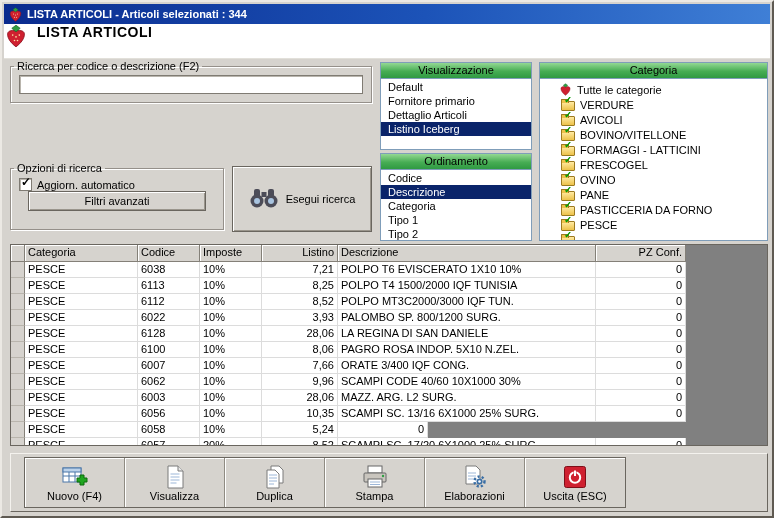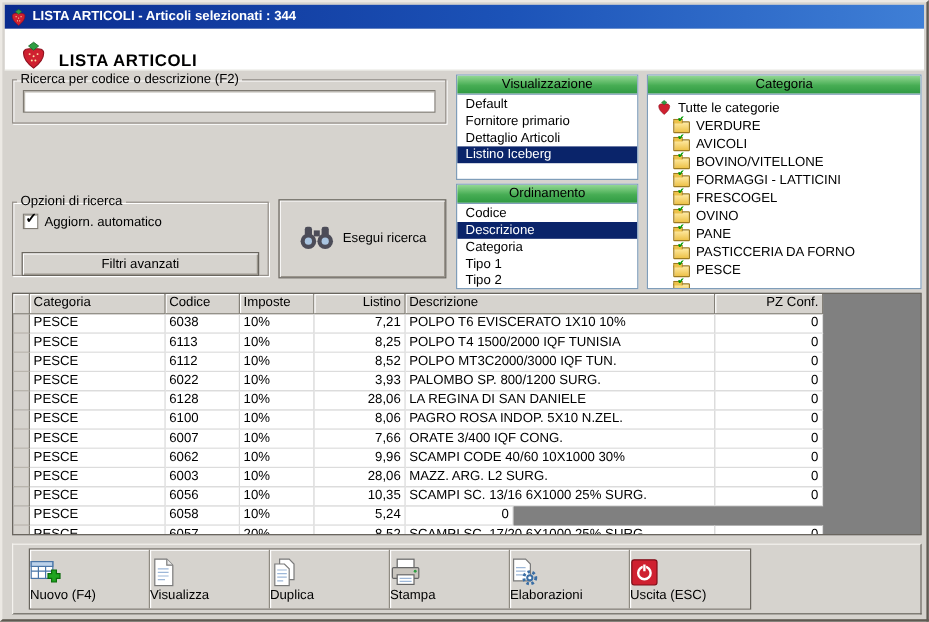--- a/index.html
+++ b/index.html
@@ -8,55 +8,55 @@
   .window{position:relative;width:774px;height:518px;background:#d6d3ce;border:2px solid;border-color:#ece9e4 #5f5a52 #5f5a52 #ece9e4;overflow:hidden}
 
   
   .titlebar{position:absolute;left:2px;top:2px;right:2px;height:20px;
     background:linear-gradient(90deg,#0a2b8e 0%,#1c53b8 55%,#3f7fd6 100%);
     display:flex;align-items:center;padding:0 4px;color:#fff;font-weight:bold;white-space:nowrap}
   .tb-icon{width:15px;height:15px;margin-right:4px;display:inline-flex;flex:none}
 
   
   .header-band{position:absolute;left:2px;top:22px;right:2px;height:35px;background:#fff;
-    display:flex;align-items:flex-end;padding-left:12px;border-bottom:1px solid #e2e0da}
+    display:flex;align-items:flex-start;padding-left:0;border-bottom:1px solid #e2e0da}
   .hdr-icon{width:24px;height:24px;margin-right:9px;display:inline-flex;flex:none}
   .hdr-title{font-size:14px;font-weight:bold;letter-spacing:.5px}
 
   
   fieldset.gb{position:absolute;border:1px solid #95908a;box-shadow:inset 1px 1px 0 #fff,1px 1px 0 #fff;background:#d6d3ce;min-width:0}
   legend{font-size:11px;padding:0 3px;margin-left:3px}
   .gb-main{left:8px;top:58px;width:362px;height:43px}
   .gb-main .txt{display:block;margin:3px 8px 0;width:344px;height:19px}
   .txt{background:#fff;border:1px solid #7f7b73;box-shadow:inset 1px 1px 0 #b9b5ad;font-family:inherit;font-size:11px;padding:2px 3px}
   .gb-other{left:8px;top:104px;width:362px;height:53px}
   .frow{display:flex;align-items:center;margin:2px 6px 0}
   .flabel{width:118px;text-align:right;padding-right:5px;white-space:nowrap}
   .frow .txt{width:224px;height:17px}
   .gb-opt{left:8px;top:160px;width:214px;height:68px}
   .chkrow{display:flex;align-items:center;margin:4px 0 0 8px;cursor:default}
   .chk{width:13px;height:13px;background:#fff;border:1px solid #7f7b73;box-shadow:inset 1px 1px 0 #b9b5ad;position:relative;margin-right:5px;flex:none}
   .chk-mark{position:absolute;left:1px;top:-3px;font-size:12px;font-weight:bold;line-height:13px}
   .btn{background:#d6d3ce;border:1px solid #6a665f;box-shadow:inset 1px 1px 0 #fff,inset -1px -1px 0 #9a958c;font-family:inherit;font-size:11px;color:#000;cursor:pointer}
-  .btn-filters{display:block;margin:19px auto 0;width:198px;height:20px}
+  .btn-filters{display:block;margin:0 auto 0;width:178px;height:20px}
   .btn-search{position:absolute;left:230px;top:164px;width:140px;height:66px;display:flex;flex-direction:row;align-items:center;justify-content:center;gap:7px}
 
   
   .panel{position:absolute;background:#fff;border:1px solid #7f9db9;overflow:hidden}
   .panel-hdr{height:16px;line-height:15px;text-align:center;
     background:linear-gradient(180deg,#93d893 0%,#47ad54 55%,#2f9a42 100%);
     border-bottom:1px solid #7f9db9;white-space:nowrap;overflow:hidden}
   .viz{left:378px;top:60px;width:152px;height:88px}
   .ord{left:378px;top:151px;width:152px;height:88px}
   .cat{left:537px;top:60px;width:229px;height:179px}
   .listbox{padding-top:1px}
   .list-item{height:14px;line-height:14px;padding-left:7px;white-space:nowrap;overflow:hidden}
   .list-item.selected{background:#0a246a;color:#fff}
   .treebox{height:161px;overflow:hidden;padding-top:3px;position:relative}
-  .tree-item{display:flex;align-items:center;height:15px;padding-left:7px;white-space:nowrap;overflow:hidden}
+  .tree-item{display:flex;align-items:center;height:15px;padding-left:19px;white-space:nowrap;overflow:hidden}
   .tree-item.child{padding-left:21px}
   .tree-label{margin-left:5px}
   .tree-icon-straw{width:13px;height:13px;flex:none;display:inline-flex}
   .folder{position:relative;width:14px;height:10px;background:linear-gradient(#ffeaa2,#edc24a);border:1px solid #9c7a20;border-radius:1px;flex:none;margin-top:2px}
   .folder::before{content:"";position:absolute;left:-1px;top:-3px;width:6px;height:3px;background:#edc24a;border:1px solid #9c7a20;border-bottom:none;border-radius:1px 1px 0 0}
   .folder .check{position:absolute;left:2px;top:-7px;color:#090;font-style:normal;font-weight:bold;font-size:10px;line-height:10px}
 
   
   .tablewrap{position:absolute;left:8px;top:242px;width:758px;height:202px;border:1px solid #6a665f;background:#808080;overflow:hidden}
   .thead,.trow{display:flex;width:756px}
@@ -71,21 +71,21 @@
   .c-des{width:258px;flex:none}
   .c-pz{width:90px;flex:none;text-align:right}
   .c-fill{flex:1;background:#808080;border:none;box-shadow:none}
   .hcell.c-fill{background:#808080}
 
   
   .toolbar{position:absolute;left:8px;top:451px;width:758px;height:59px;background:#d6d3ce;
     border:1px solid;border-color:#f4f2ee #6a665f #6a665f #f4f2ee}
   .btn-group{position:absolute;left:13px;top:3px;height:51px;display:flex;border:1px solid #6a665f;background:#d6d3ce}
   .tool-btn{width:100px;height:49px;background:#d6d3ce;border:none;border-right:1px solid #8f8b82;
-    box-shadow:inset 1px 1px 0 #fff;display:flex;flex-direction:column;align-items:flex-start;justify-content:center;gap:0;
+    box-shadow:inset 1px 1px 0 #fff;display:flex;flex-direction:column;align-items:center;justify-content:center;gap:0;
     font-family:inherit;font-size:11px;color:#000;cursor:pointer}
   .tool-btn:last-child{border-right:none}
   .tb-ico{height:27px;display:flex;align-items:center;justify-content:center}
   .tb-label{line-height:12px}
 </style>
 </head>
 <body>
 
 <div class="window">
 

